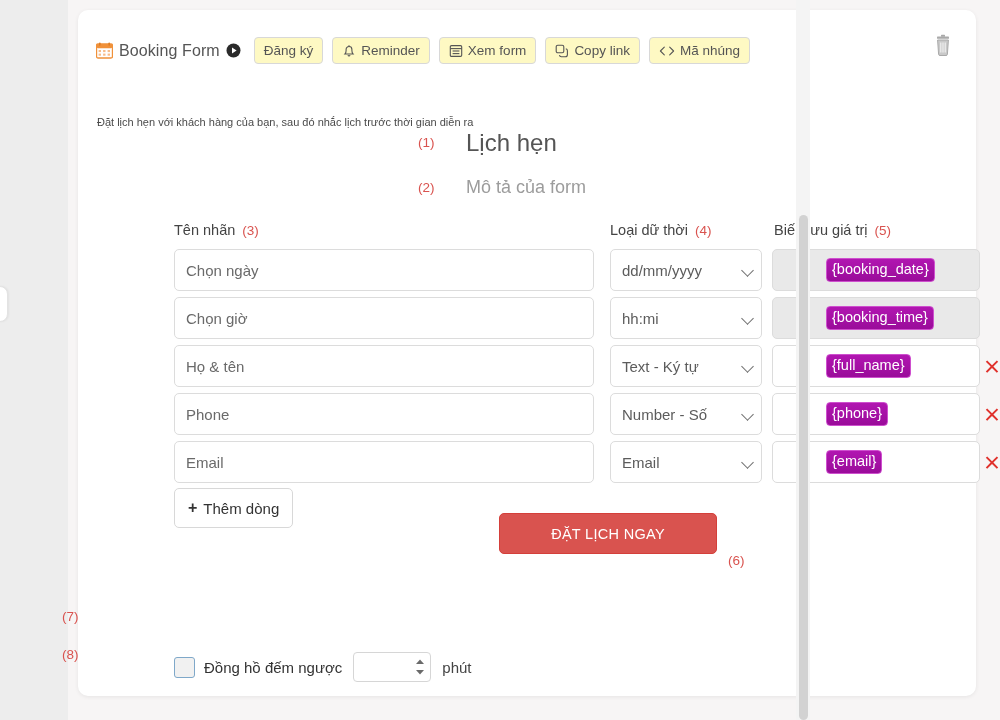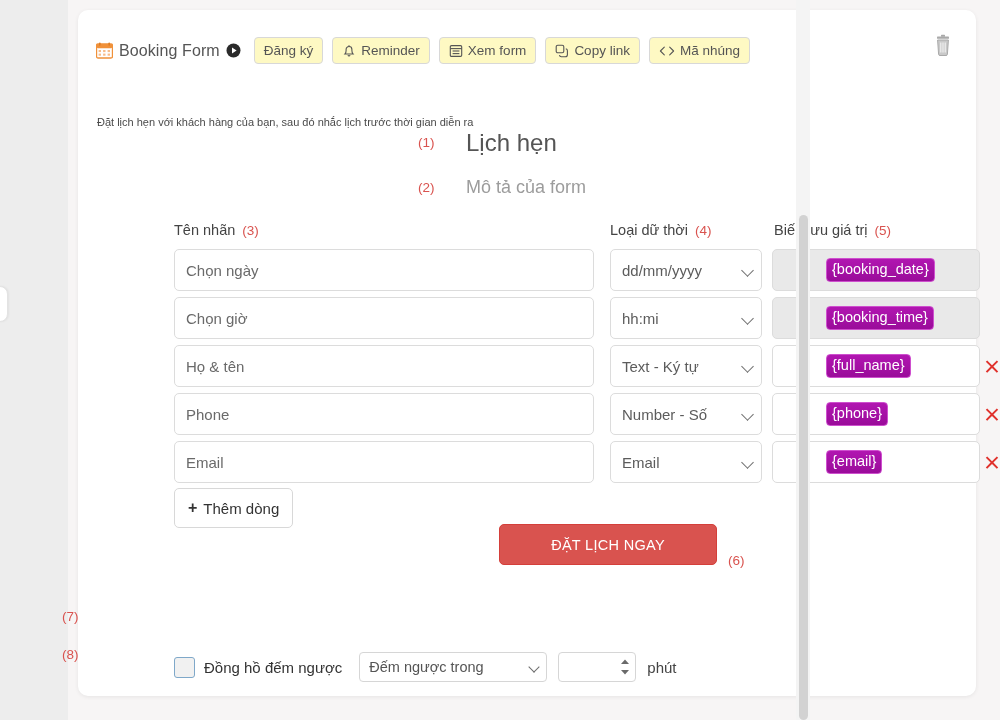--- a/index.html
+++ b/index.html
@@ -181,21 +181,21 @@
     display: inline-flex; align-items: center; gap: 6px;
     height: 40px; padding: 0 13px;
     border: 1px solid #d8d8d8; border-radius: 5px;
     background: #fff; color: #333;
     font-size: 15px; cursor: pointer;
     font-family: "Liberation Sans", sans-serif;
   }
   #add-row-btn .plus { font-size: 16px; font-weight: bold; line-height: 1; }
 
   
-  #submit-wrap { position: absolute; left: 421px; top: 514px; }
+  #submit-wrap { position: absolute; left: 421px; top: 503px; }
   #submit-btn {
     width: 218px; height: 41px;
     background: #d9534f;
     border: 1px solid #d43f3a;
     border-radius: 5px;
     color: #fff; font-size: 14.5px; letter-spacing: .3px;
     cursor: pointer;
     font-family: "Liberation Sans", sans-serif;
   }
   #mk6 { left: 650px; top: 543px; }
@@ -414,26 +414,20 @@
 
     <div id="submit-wrap">
       <button id="submit-btn">ĐẶT LỊCH NGAY</button>
     </div>
     <span class="marker" id="mk6">(6)</span>
 
 
     <div class="opt-row" id="opt-countdown" style="left:96px; top:642px; gap:0;">
       <span class="cbx"></span>
       <span class="opt-text" style="margin-left:9px;">Đồng hồ đếm ngược</span>
-      <span style="position:relative; margin-left:17px; display:inline-block;">
-        <select class="sel-cd">
-          <option>Đếm ngược trong</option>
-        </select>
-        <span class="chev" style="top:11px; right:9px; width:8px; height:8px;"></span>
-      </span>
       <span class="spin-wrap" style="margin-left:11px;">
         <input class="spin-input" value="" style="">
         <span class="spin-arrows">
           <svg width="10" height="18" viewBox="0 0 10 18">
             <path d="M5 1.5 L9 6 L1 6 Z" fill="#6a6a6a"></path>
             <path d="M5 16.5 L1 12 L9 12 Z" fill="#6a6a6a"></path>
           </svg>
         </span>
       </span>
       <span class="unit" style="margin-left:11px;">phút</span>

